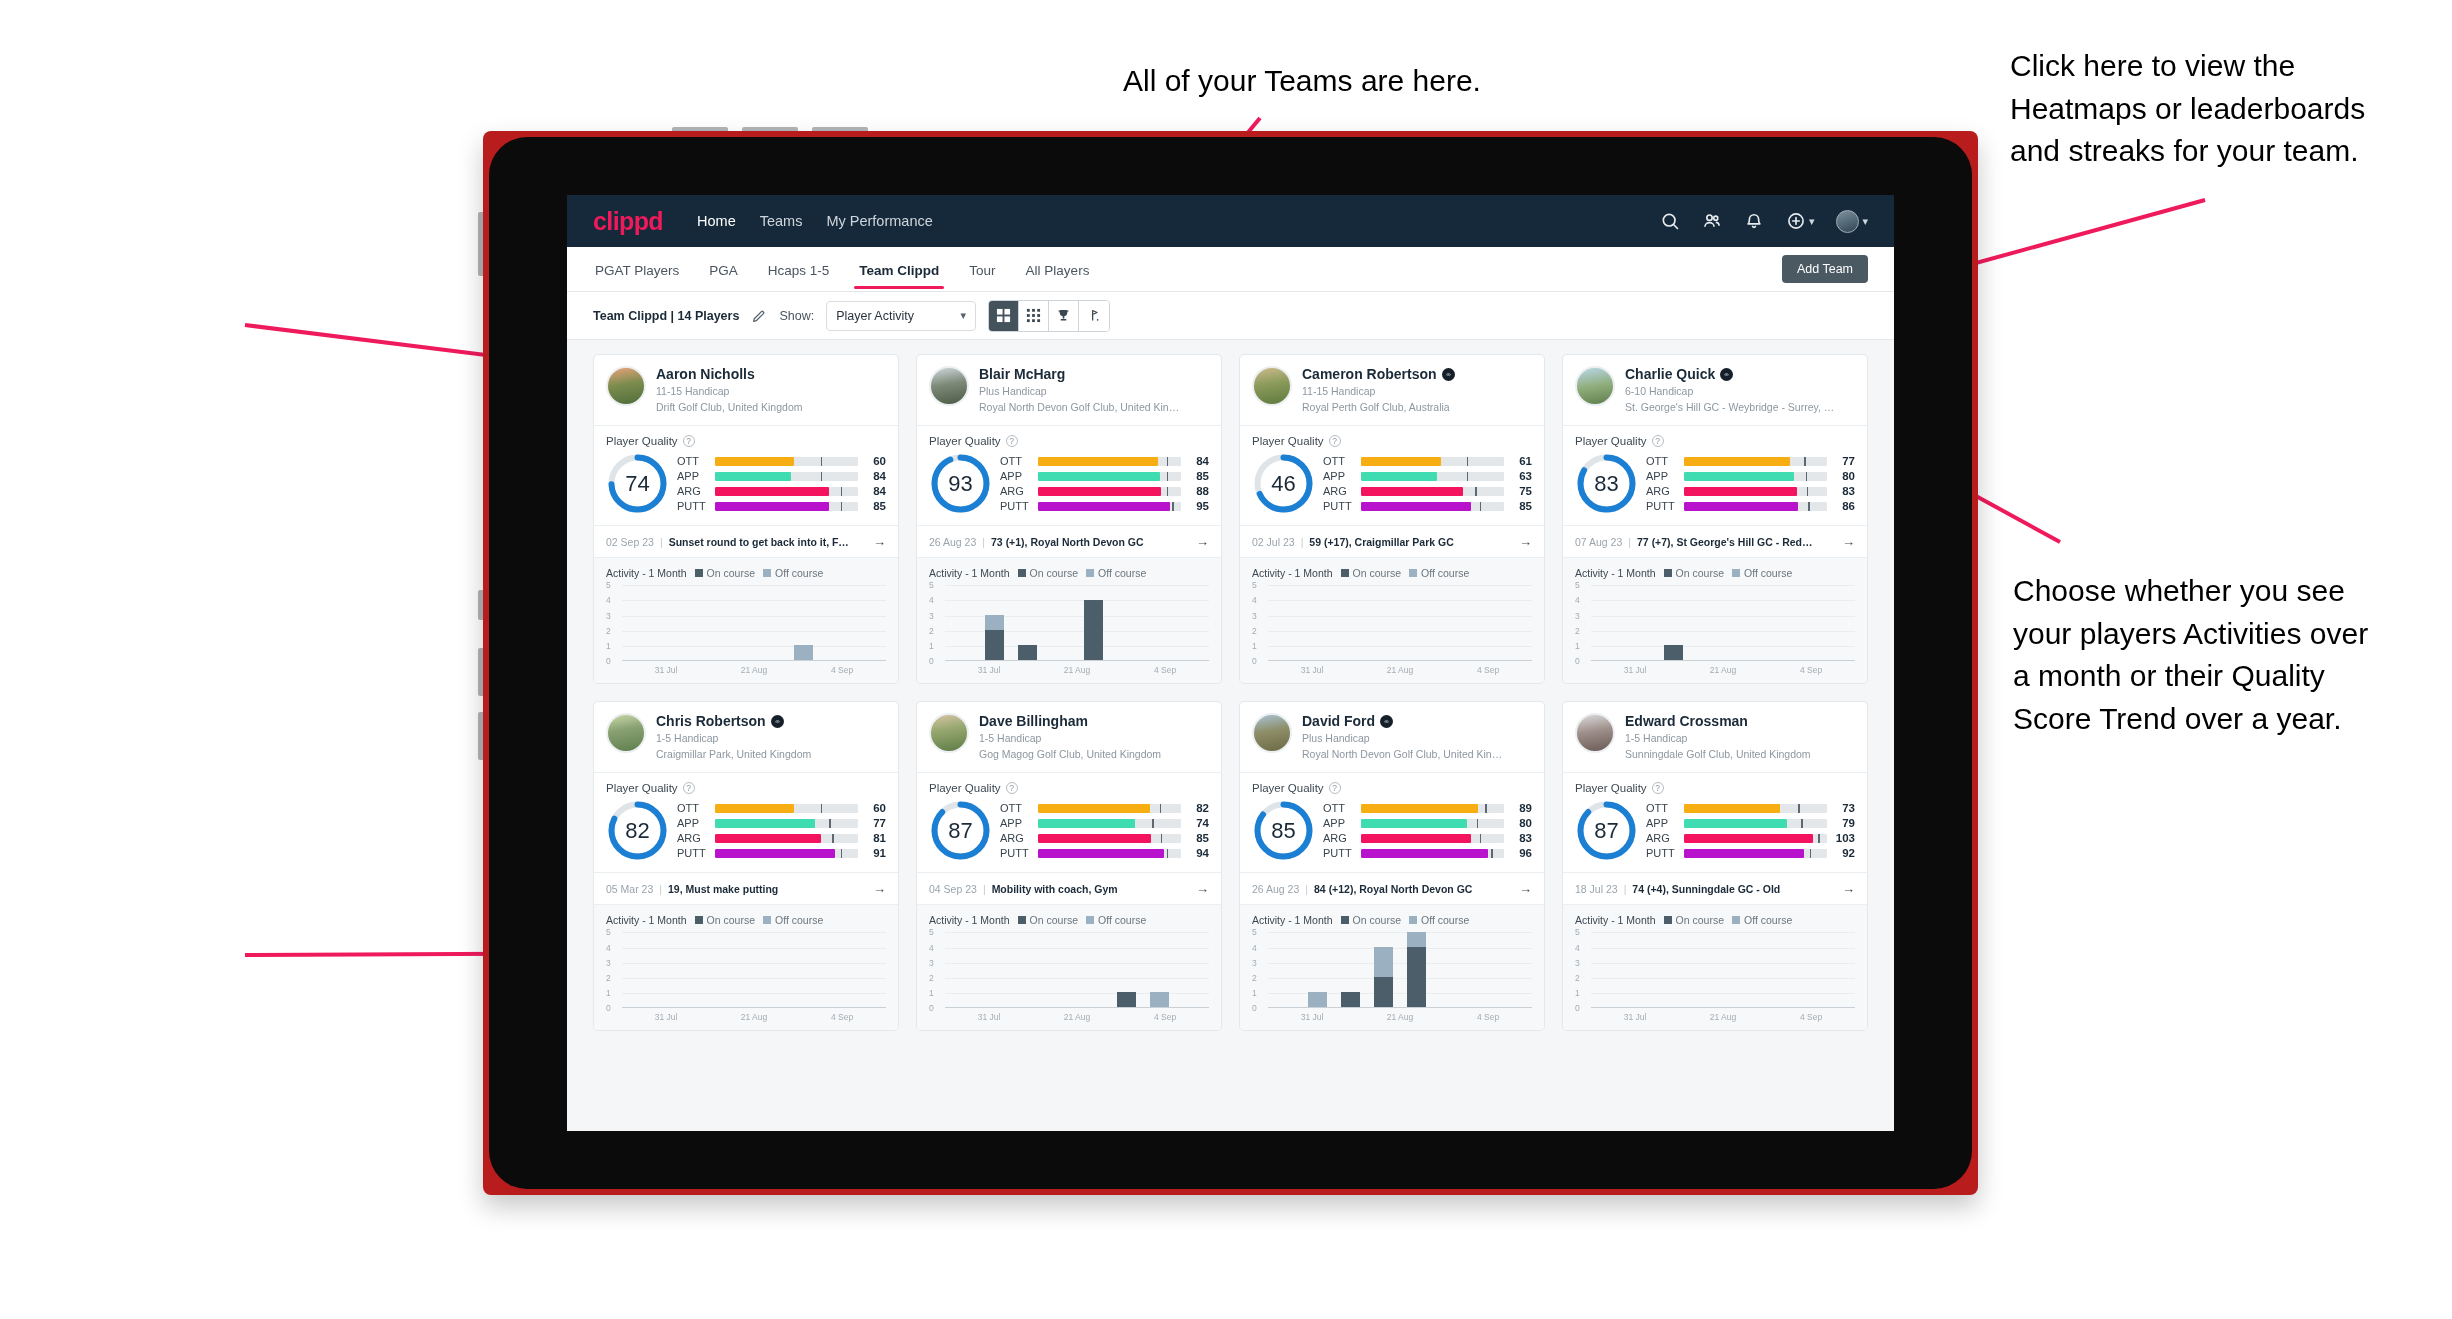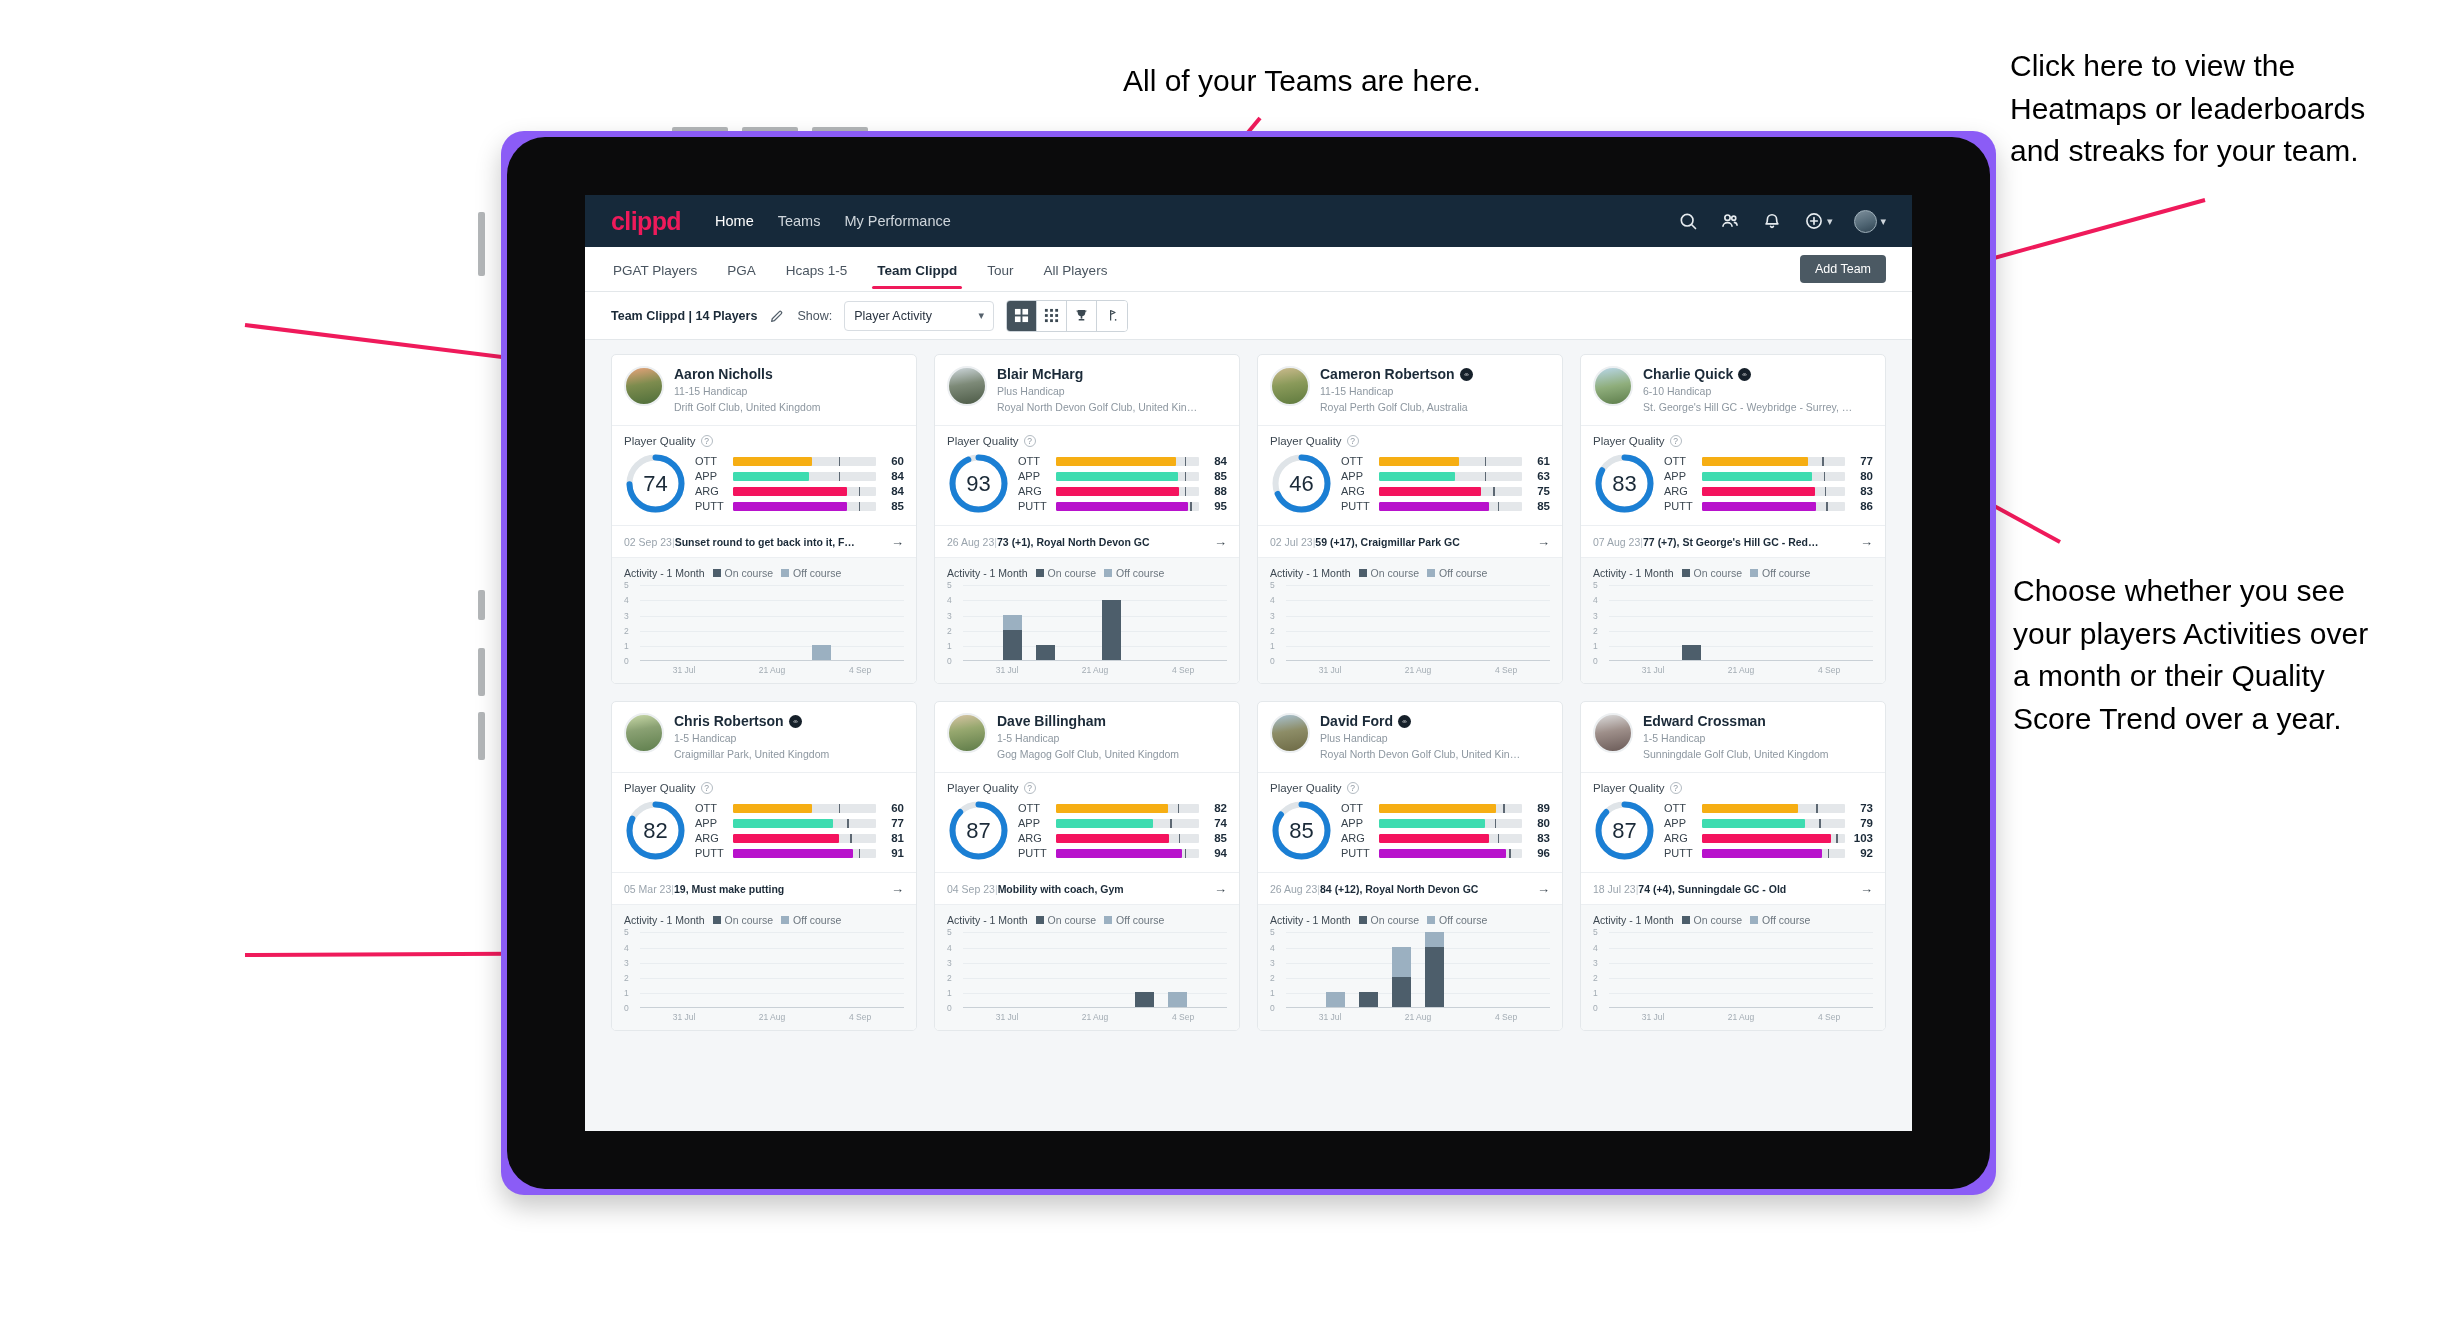--- a/index.html
+++ b/index.html
@@ -17,24 +17,24 @@
     font-family: "Liberation Sans", sans-serif;
     font-size: 30px;
     line-height: 1.42;
     color: #000;
     white-space: pre-line;
   }
   .arrow { position: absolute; overflow: visible; pointer-events: none; }
 
   
   #tablet {
-    position: absolute; left: 501px; top: 131px;
+    position: absolute; left: 483px; top: 131px;
     width: 1495px; height: 1064px;
-    background: #8b5cf6;
-    border-radius: 23px;
+    background: #b91c1c;
+    border-radius: 8px;
     padding: 6px;
     box-shadow: 0 12px 26px rgba(0,0,0,.22);
   }
   #tablet-inner {
     width: 100%; height: 100%;
     background: #0b0b0c;
     border-radius: 38px;
     padding: 58px 78px;
   }
   .tab-btn { position: absolute; background: #b3b6b8; border-radius: 2px; }
@@ -170,21 +170,21 @@
   }
   .metrics { flex: 1; display: flex; flex-direction: column; gap: 3px; }
   .m-row { display: flex; align-items: center; gap: 6px; }
   .m-lbl { width: 32px; font-size: 11px; color: #38434d; }
   .m-bar { flex: 1; height: 9px; background: #e4e7ea; border-radius: 1px; position: relative; overflow: hidden; }
   .m-fill { position: absolute; left: 0; top: 0; bottom: 0; border-radius: 1px; }
   .m-tick { position: absolute; top: 0; bottom: 0; width: 1.5px; background: #5d6873; }
   .m-val { width: 22px; text-align: right; font-size: 11.5px; font-weight: 700; color: #1b2a38; }
 
   .round-row {
-    display: flex; align-items: center; padding: 8px 12px;
+    display: flex; align-items: center; gap: 6px; padding: 8px 12px;
     font-size: 10.5px; border-top: 1px solid #eceff2;
   }
   .round-date { color: #9aa4ad; white-space: nowrap; }
   .round-txt {
     font-weight: 700; color: #1b2a38; overflow: hidden;
     text-overflow: ellipsis; white-space: nowrap; flex: 1;
   }
   .round-arrow { color: #3d4852; font-size: 13px; margin-left: auto; }
 
   .act-wrap { background: #f6f8f9; border-top: 1px solid #eceff2; padding: 9px 12px 8px; flex: 1; }

